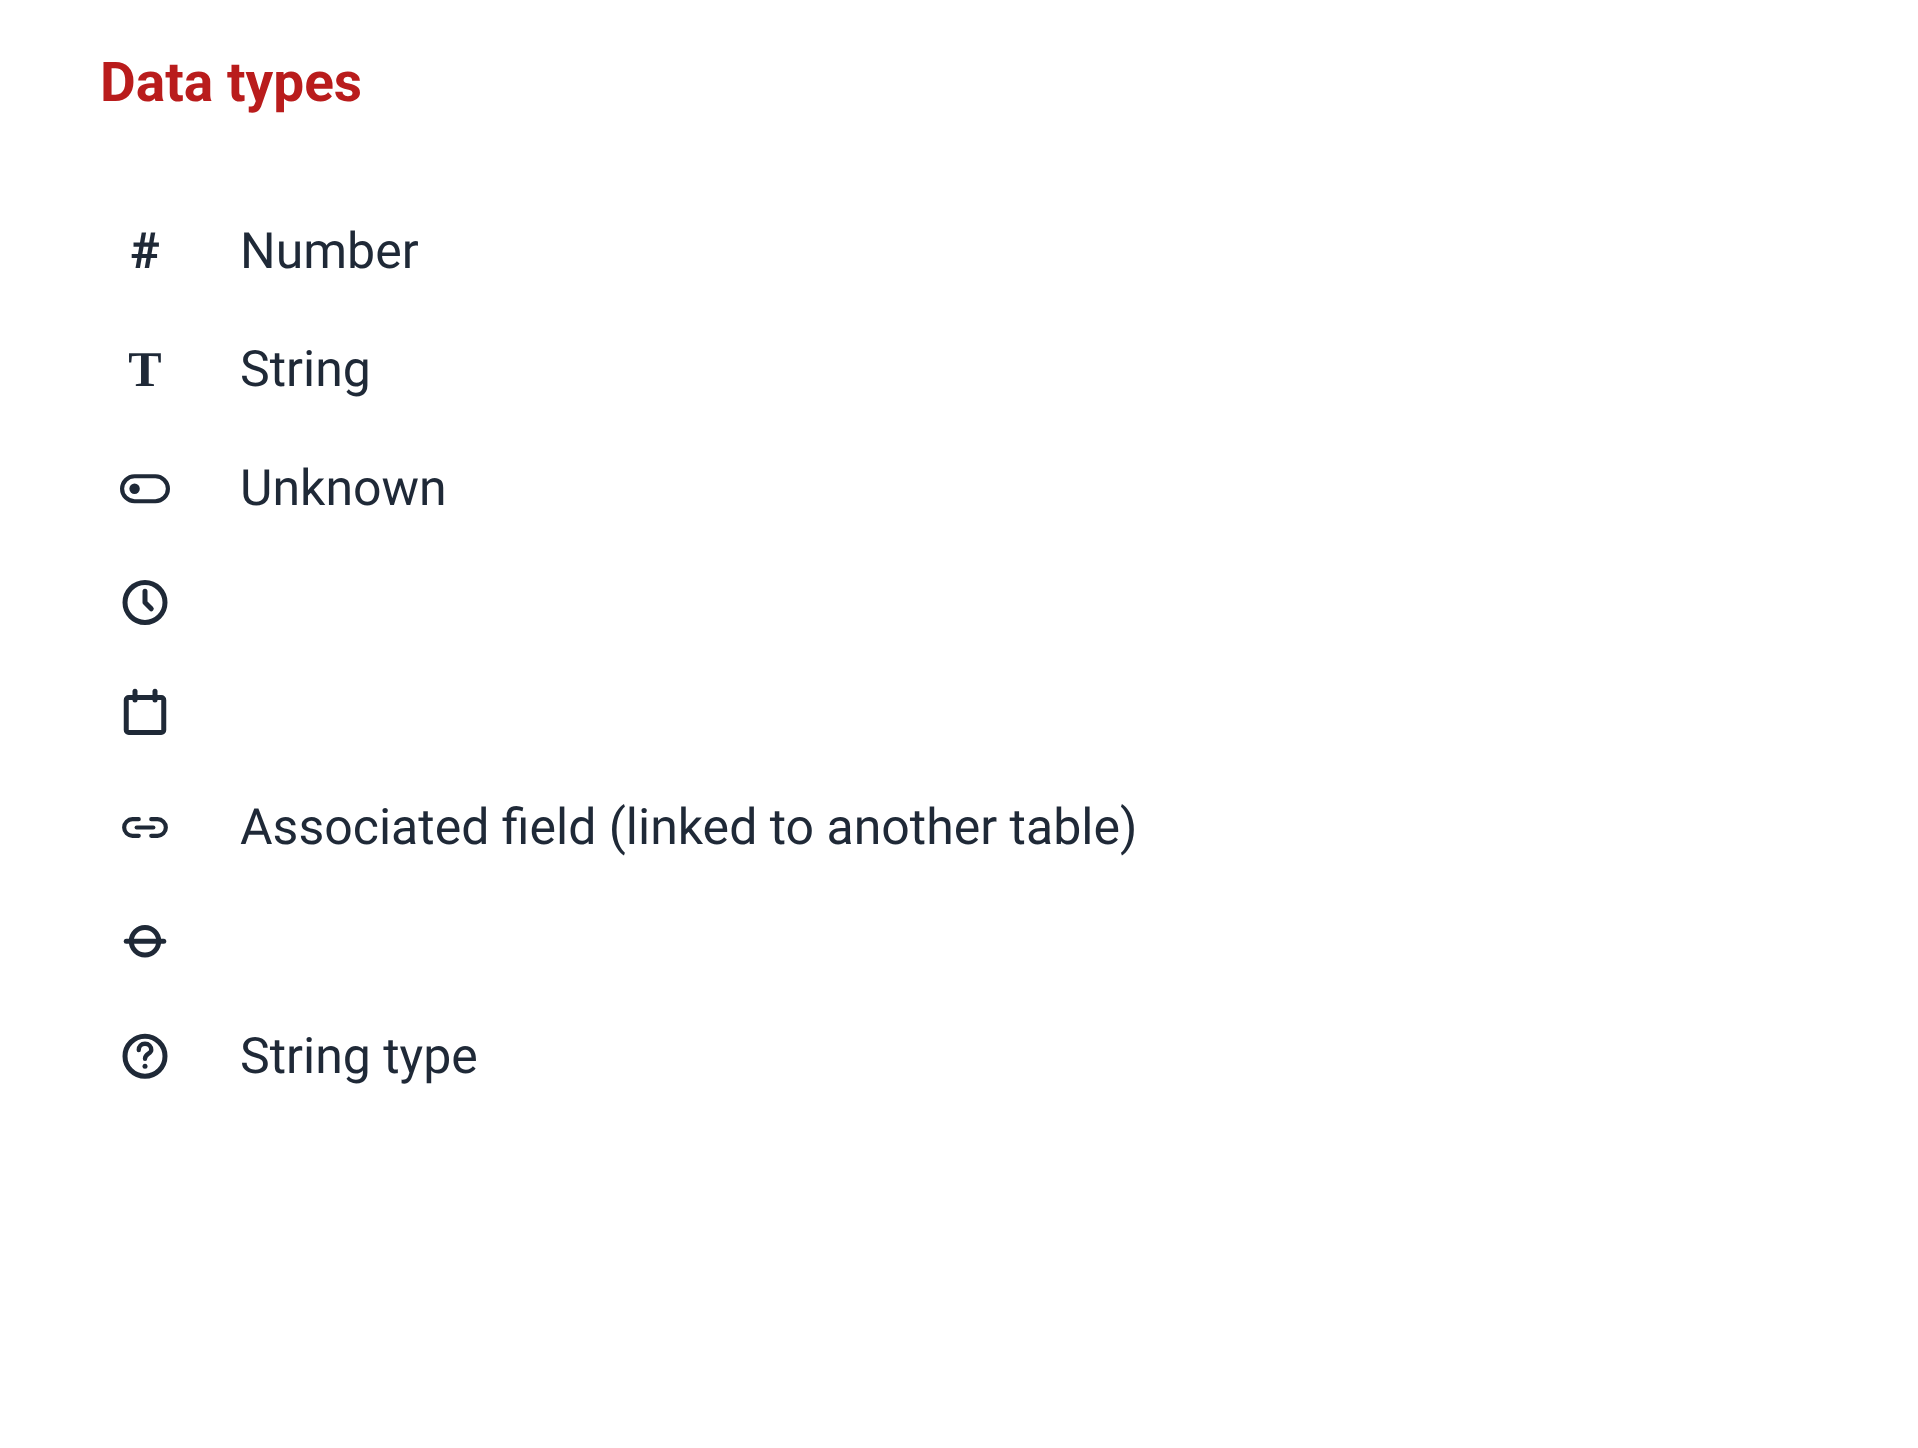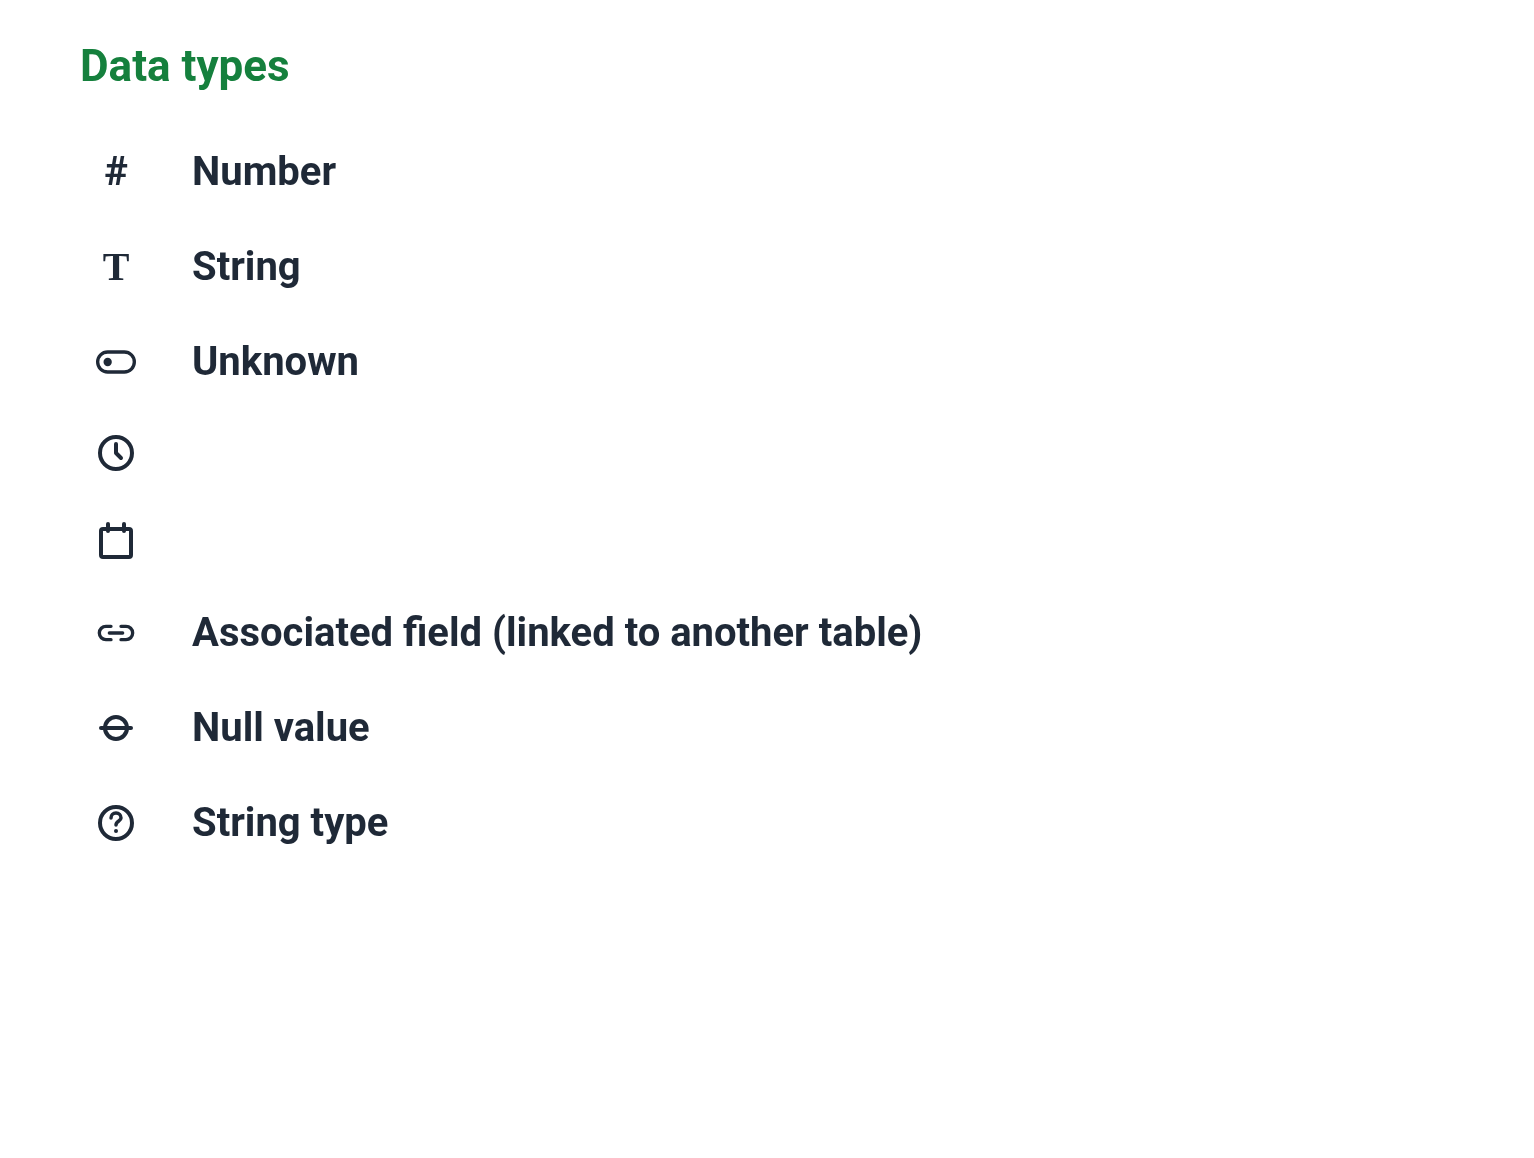--- a/index.html
+++ b/index.html
@@ -9,22 +9,22 @@
     }
     body {
       font-family: -apple-system, BlinkMacSystemFont, "Segoe UI", Roboto, Helvetica, Arial, sans-serif;
       background: #ffffff;
       padding: 40px 80px;
       color: #1f2937;
     }
     .heading {
       font-size: 44px;
       font-weight: 700;
-      color: #15803d;
-      margin-bottom: 56px;
+      color: #b91c1c;
+      margin-bottom: 85px;
     }
     .item-row {
       display: flex;
       align-items: center;
       margin-bottom: 48px;
     }
     .icon-wrap {
       width: 72px;
       display: flex;
       align-items: center;
@@ -43,21 +43,21 @@
     }
     .t-icon {
       font-family: Georgia, "Times New Roman", serif;
       font-size: 40px;
       font-weight: 700;
       color: #1f2937;
       line-height: 1;
     }
     .item-label {
       font-size: 40px;
-      font-weight: 700;
+      font-weight: 400;
       color: #1f2937;
       margin-left: 40px;
     }
   </style>
 </head>
 <body>
 
 <h2 class="heading">Data types</h2>
 
 <div class="item-row">
@@ -114,21 +114,20 @@
   <span class="item-label">Associated field (linked to another table)</span>
 </div>
 
 <div class="item-row">
   <span class="icon-wrap">
     <svg viewBox="0 0 40 40" fill="none">
       <circle cx="20" cy="20" r="11" stroke="#1f2937" stroke-width="4"></circle>
       <line x1="5" y1="20" x2="35" y2="20" stroke="#1f2937" stroke-width="4" stroke-linecap="round"></line>
     </svg>
   </span>
-  <span class="item-label">Null value</span>
 </div>
 
 <div class="item-row">
   <span class="icon-wrap">
     <svg viewBox="0 0 40 40" fill="none">
       <circle cx="20" cy="20" r="16" stroke="#1f2937" stroke-width="4"></circle>
       <path d="M15 15 C15 12 17 10 20 10 C23 10 25 12 25 15 C25 18 20 18 20 22" stroke="#1f2937" stroke-width="3.5" stroke-linecap="round" fill="none"></path>
       <circle cx="20" cy="28" r="2" fill="#1f2937"></circle>
     </svg>
   </span>

